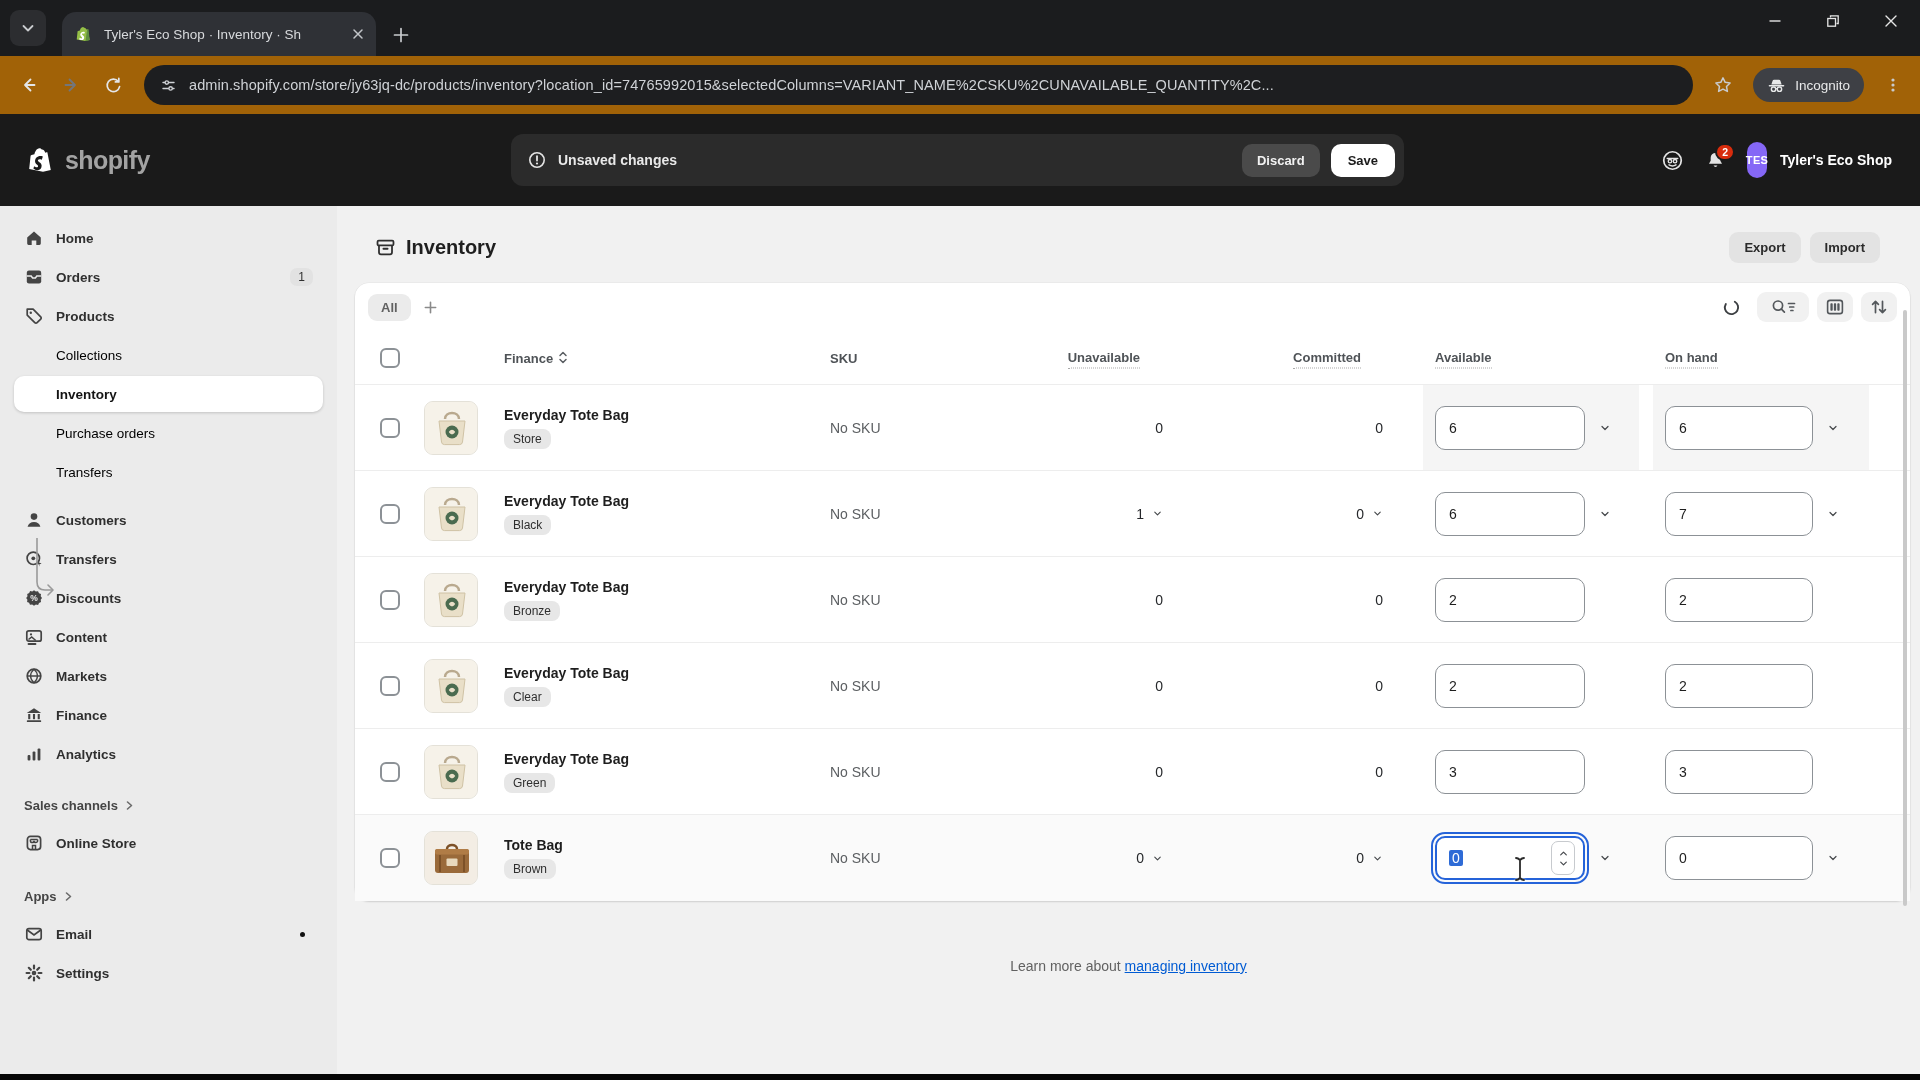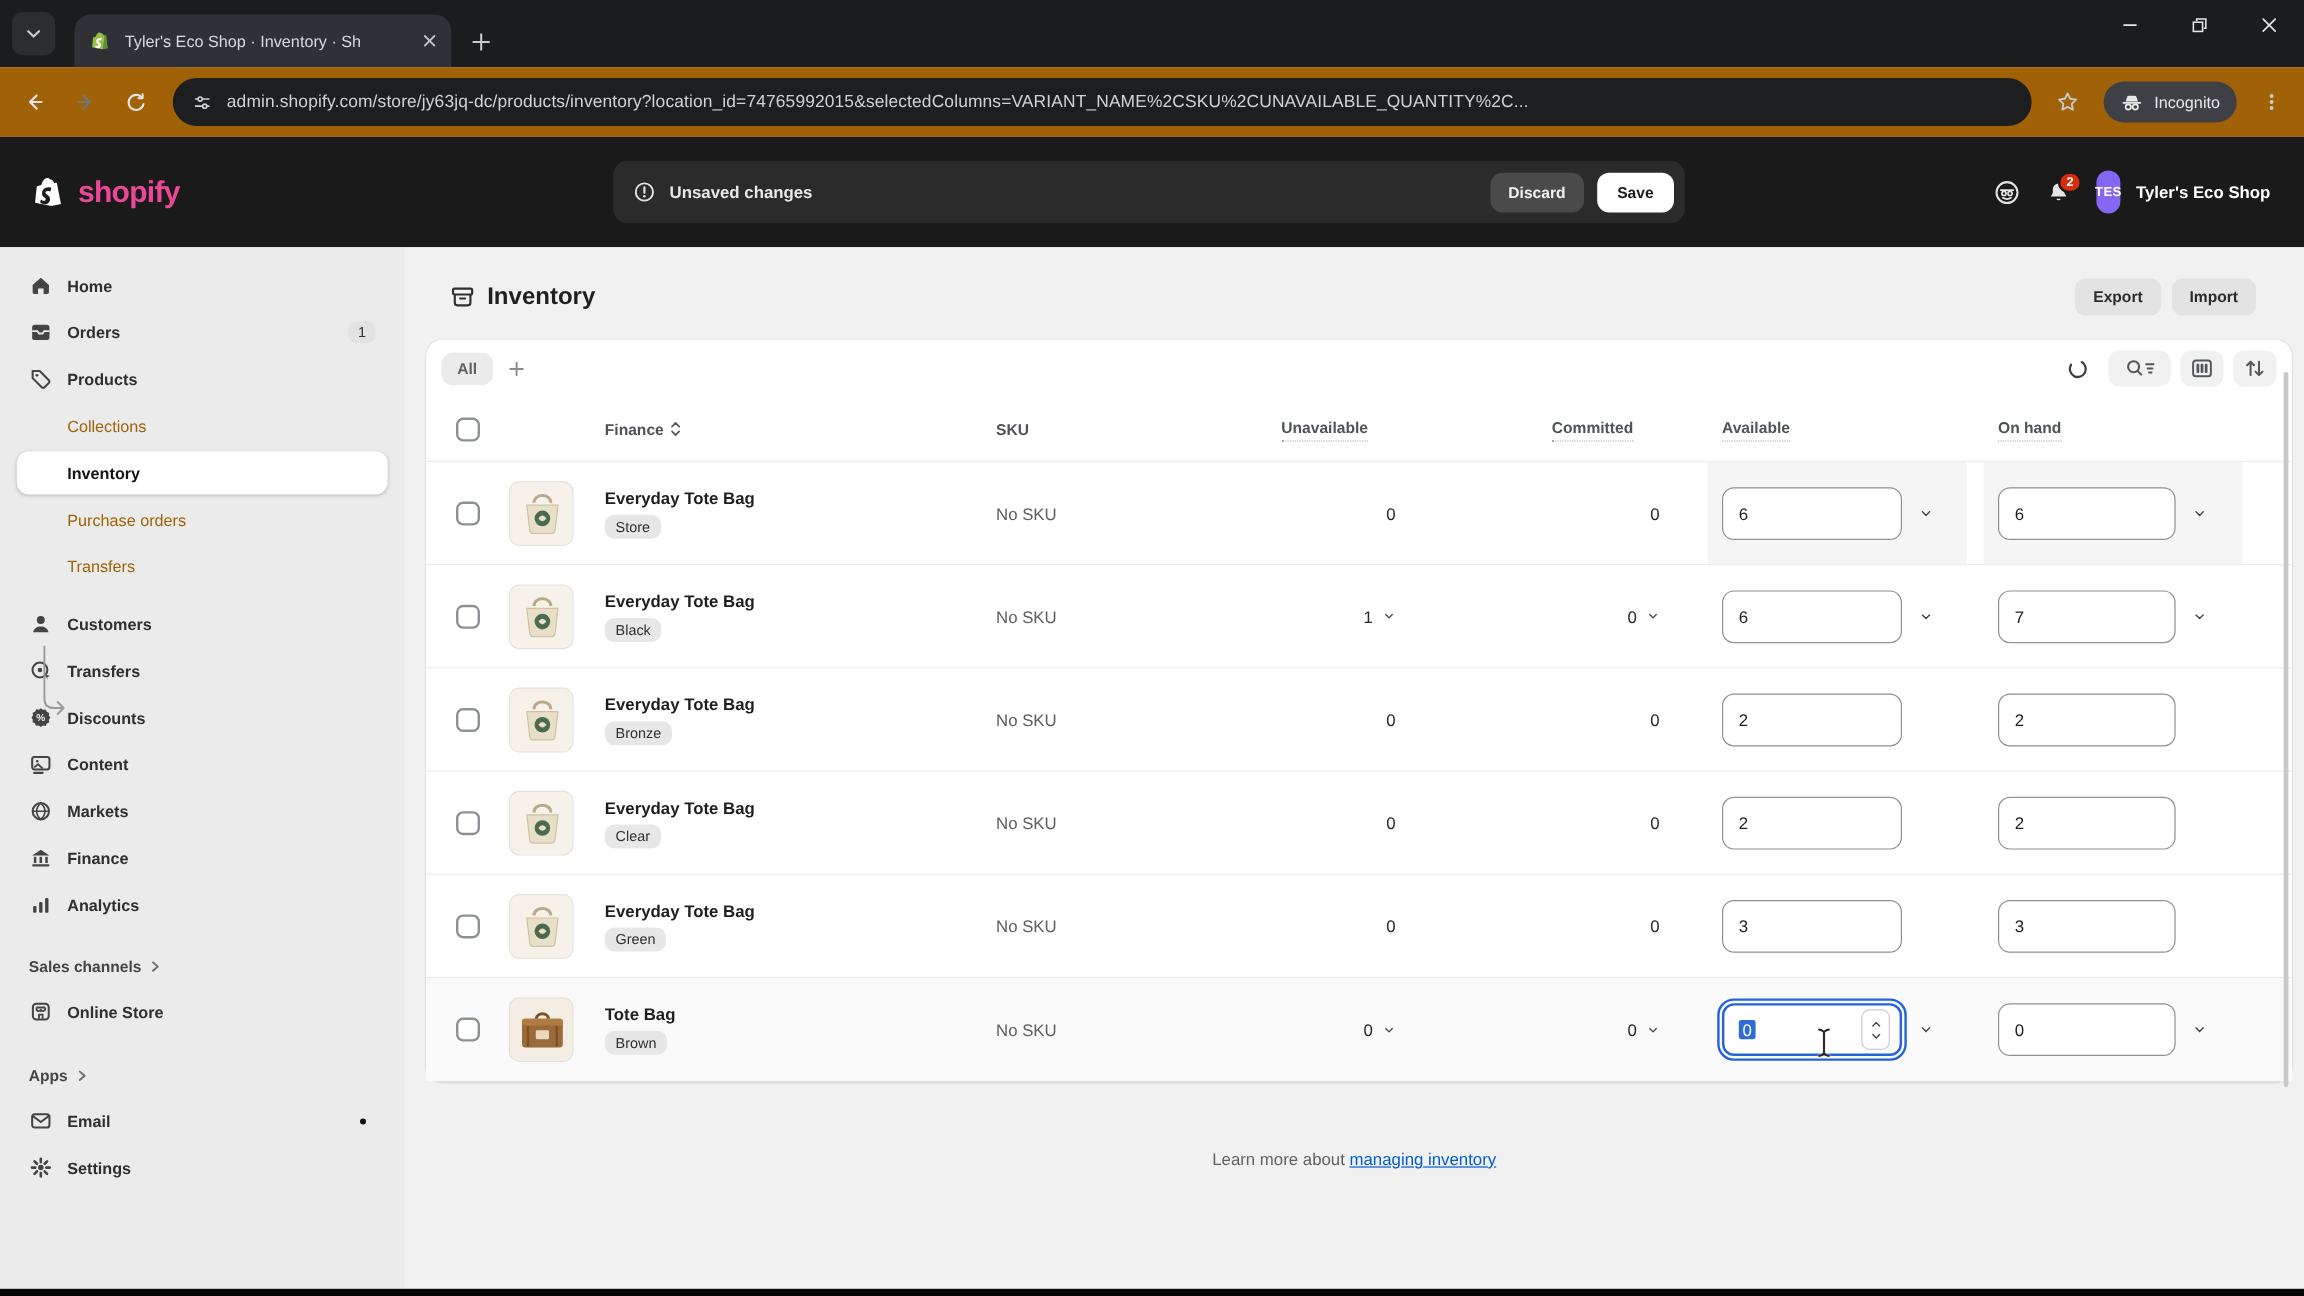--- a/index.html
+++ b/index.html
@@ -23,38 +23,38 @@
   .urlbar{flex:1;height:40px;border-radius:20px;background:#1d1e20;margin:0 8px;display:flex;align-items:center;gap:12px;padding:0 16px;color:#cfd2d6;}
   .url-text{font-size:14.5px;white-space:nowrap;overflow:hidden;letter-spacing:.1px;}
   .star-btn{width:36px;height:36px;display:flex;align-items:center;justify-content:center;color:#c9cbce;}
   .incog-pill{height:34px;border-radius:17px;background:#3e4045;display:flex;align-items:center;gap:9px;padding:0 14px;margin:0 8px;color:#e8e9ea;}
   .incog-pill span{font-size:13.5px;}
   .kebab{width:34px;display:flex;align-items:center;justify-content:center;color:#c9cbce;}
 
   
   .sh-topbar{position:absolute;top:114px;left:0;right:0;height:92px;background:#1a1a1a;display:flex;align-items:center;padding:0 28px;}
   .brand{display:flex;align-items:center;gap:7px;}
-  .brand-word{color:#ec4899;font-size:25px;font-weight:700;letter-spacing:-.6px;}
+  .brand-word{color:#a3a3a3;font-size:25px;font-weight:700;letter-spacing:-.6px;}
   .unsaved{position:absolute;left:511px;top:20px;width:893px;height:52px;background:#2b2b2b;border-radius:12px;display:flex;align-items:center;gap:11px;padding:0 9px 0 16px;}
   .unsaved-text{color:#e9e9e9;font-size:14px;font-weight:600;}
   .unsaved .spacer{flex:1;}
   .btn-discard{background:#4a4a4a;color:#f2f2f2;font-size:13px;font-weight:600;padding:9px 15px;border-radius:10px;}
   .btn-save{background:#ffffff;color:#1a1a1a;font-size:13px;font-weight:600;padding:9px 17px;border-radius:10px;}
   .tb-right{margin-left:auto;display:flex;align-items:center;gap:21px;}
   .tb-icon{color:#e4e4e4;position:relative;}
   .bell-badge{position:absolute;top:-7px;right:-9px;background:var(--badge-red,#d82c0d);color:#fff;font-size:10.5px;font-weight:700;padding:1px 5px;border-radius:9px;border:2px solid #1a1a1a;}
   .avatar{width:20px;height:36px;border-radius:10px;background:var(--avatar,#8567f6);color:#fff;font-size:11px;font-weight:700;display:flex;align-items:center;justify-content:center;letter-spacing:.3px;}
   .shop-name{color:#fff;font-size:14px;font-weight:650;margin-left:-8px;}
 
   
   .layout{position:absolute;top:206px;left:0;right:0;bottom:6px;display:flex;}
   .sidebar{width:337px;flex:none;background:#ebebeb;padding-top:14px;position:relative;}
   .nav-item{height:36px;margin:0 14px 3px;border-radius:10px;display:flex;align-items:center;gap:12px;padding:0 10px;font-size:13.5px;font-weight:600;color:#2f2f2f;}
   .nav-item .nav-icon{width:20px;height:20px;color:#444;flex:none;}
-  .nav-item.child{padding-left:42px;font-weight:500;color:#a16207;}
+  .nav-item.child{padding-left:42px;font-weight:500;color:#000000;}
   .nav-item.active{background:#fff;box-shadow:0 1px 3px rgba(0,0,0,.18);font-weight:700;color:#141414;}
   .nav-badge{margin-left:auto;background:#e2e2e2;border-radius:7px;padding:2px 8px;font-size:12px;font-weight:500;color:#303030;}
   .nav-dot{margin-left:auto;margin-right:8px;width:5px;height:5px;border-radius:50%;background:#111;}
   .nav-header{height:34px;margin:0 14px 3px;padding:0 10px;display:flex;align-items:center;gap:7px;font-size:13px;font-weight:600;color:#454545;}
   .nav-header .hchev{color:#6b6b6b;}
   .connector{position:absolute;left:34px;top:332px;color:#9a9a9a;}
 
   .main{flex:1;position:relative;background:#f1f1f1;}
   .page-head{display:flex;align-items:center;padding:26px 40px 0 38px;gap:10px;}
   .page-title{font-size:20px;font-weight:700;color:#1f1f1f;}

